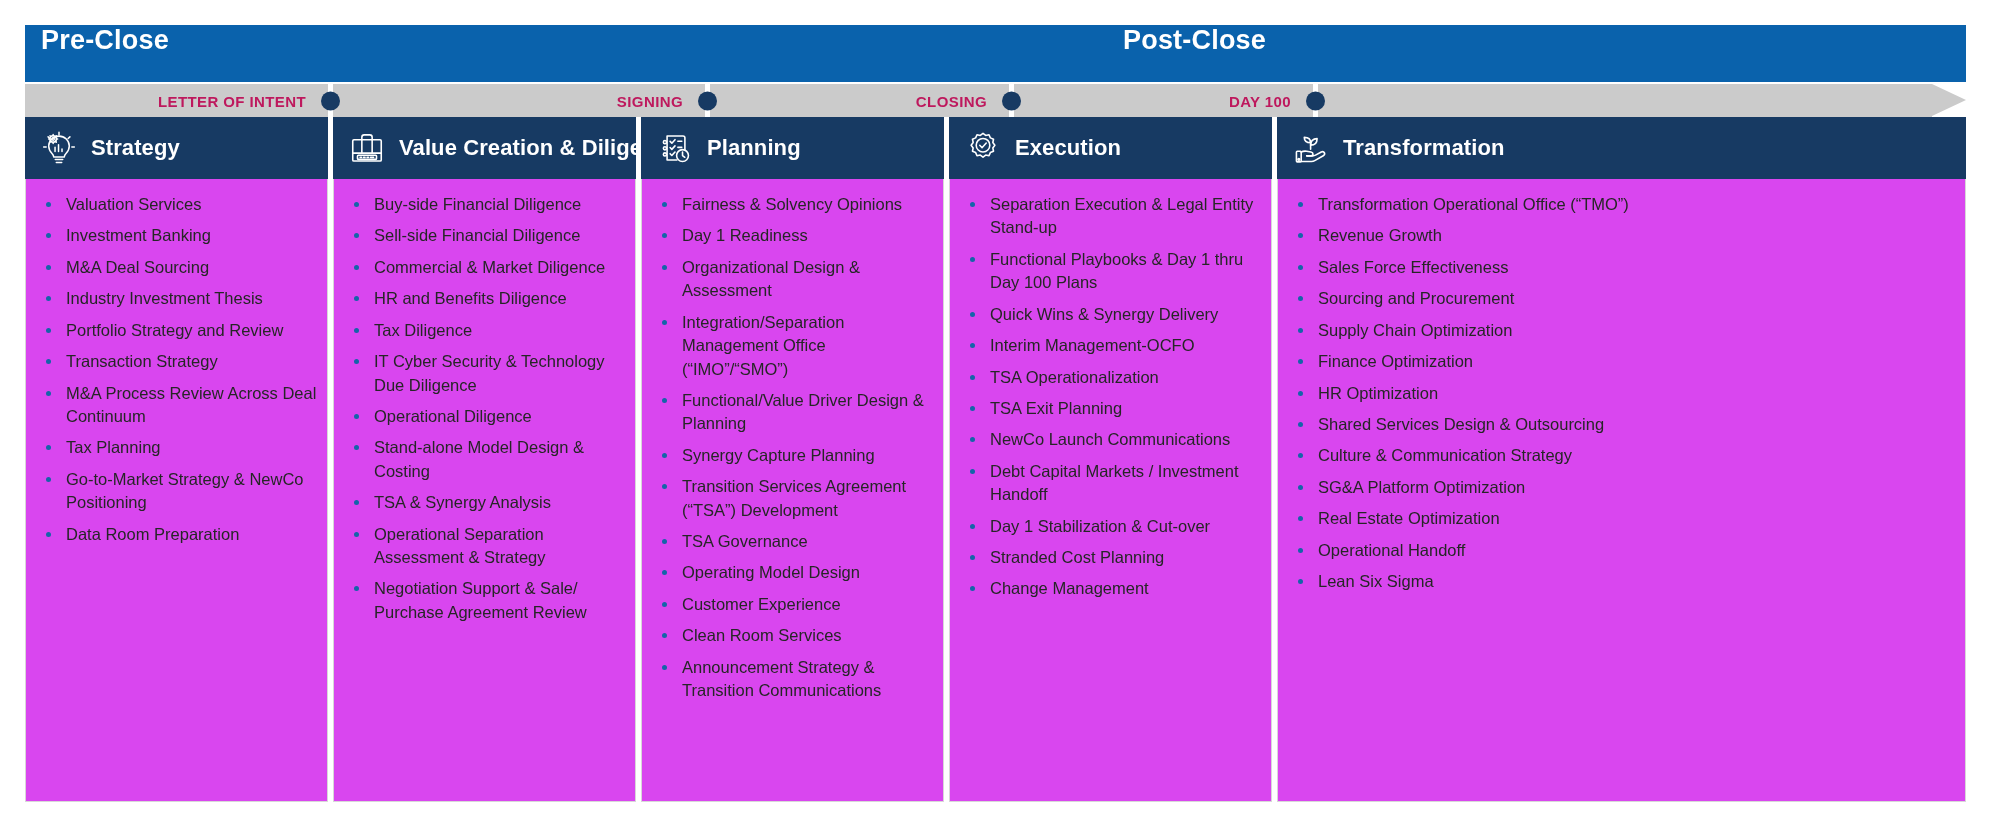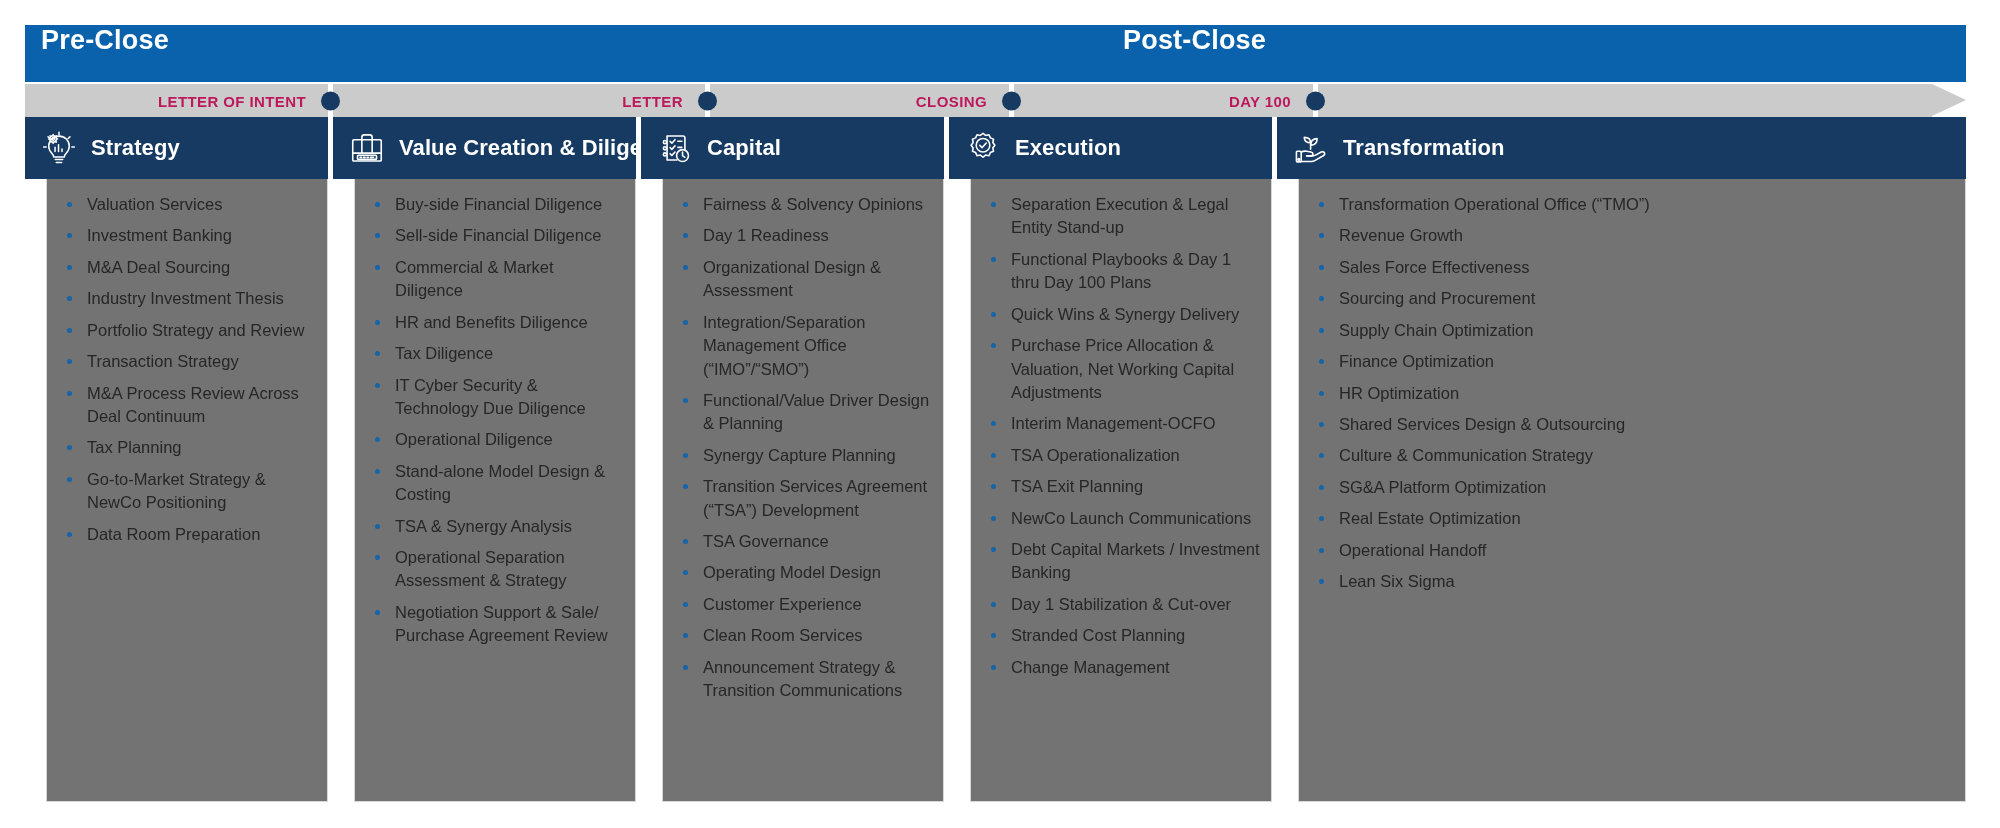--- a/index.html
+++ b/index.html
@@ -72,24 +72,24 @@
     flex:0 0 auto;
   }
   .col-head .hicon{
     width:40px;height:40px;flex:0 0 auto;margin-right:12px;
     display:flex;align-items:center;justify-content:center;
   }
   .col-head .htitle{
     font-size:22px;font-weight:bold;letter-spacing:.1px;white-space:nowrap;
   }
   .col-body{
-    flex:1 1 auto;background:#737373;
+    flex:1 1 auto;background:#d946ef;
     border-left:1px solid #d8d8d8;border-right:1px solid #d8d8d8;
     border-bottom:1px solid #d8d8d8;
-    padding:14px 10px 10px 10px;box-sizing:border-box;margin-left:21px;
+    padding:14px 10px 10px 10px;box-sizing:border-box;
   }
   ul.bullets{list-style:none;margin:0;padding:0;}
   ul.bullets li{
     position:relative;
     padding-left:30px;
     margin-bottom:8px;
     font-size:16.5px;line-height:1.42;color:#262626;
   }
   ul.bullets li:before{
     content:"";
@@ -115,21 +115,21 @@
     <div class="timeline-body"></div>
     <div class="timeline-arrow"></div>
 
     <div class="milestone" style="left:303px;">
       <span class="ms-label">LETTER OF INTENT</span>
       <span class="ms-divider"></span>
       <span class="ms-dot"></span>
     </div>
 
     <div class="milestone" style="left:680px;">
-      <span class="ms-label">LETTER</span>
+      <span class="ms-label">SIGNING</span>
       <span class="ms-divider"></span>
       <span class="ms-dot"></span>
     </div>
 
     <div class="milestone" style="left:984px;">
       <span class="ms-label">CLOSING</span>
       <span class="ms-divider"></span>
       <span class="ms-dot"></span>
     </div>
 
@@ -211,21 +211,21 @@
             <path d="M36.5 26.5V11.2c0-1.3-1.1-2.4-2.4-2.4H14v30.4h12.4"></path>
             <path d="M17.8 15.6l2.2 2.3 4-4.4M17.8 23.4l2.2 2.3 4-4.4M17.8 31.2l2.2 2.3 4-4.4"></path>
             <path d="M27.6 15.4h5M27.6 23.2h5"></path>
             <circle cx="33.5" cy="33.5" r="7.5"></circle>
             <path d="M33.5 29.2v4.3l2.9 2.2"></path>
             <circle cx="11.3" cy="16.6" r="2"></circle>
             <circle cx="11.3" cy="24.4" r="2"></circle>
             <circle cx="11.3" cy="32.2" r="2"></circle>
           </svg>
         </span>
-        <span class="htitle">Capital</span>
+        <span class="htitle">Planning</span>
       </div>
       <div class="col-body">
         <ul class="bullets">
             <li>Fairness &amp; Solvency Opinions</li>
             <li>Day 1 Readiness</li>
             <li>Organizational Design &amp; Assessment</li>
             <li>Integration/Separation Management Office (“IMO”/“SMO”)</li>
             <li>Functional/Value Driver Design &amp; Planning</li>
             <li>Synergy Capture Planning</li>
             <li>Transition Services Agreement (“TSA”) Development</li>
@@ -247,26 +247,25 @@
             <path d="M19.9 20.6l2.9 3 5.3-5.9"></path>
           </svg>
         </span>
         <span class="htitle">Execution</span>
       </div>
       <div class="col-body">
         <ul class="bullets">
             <li>Separation Execution &amp; Legal Entity Stand-up</li>
             <li>Functional Playbooks &amp; Day 1 thru Day 100 Plans</li>
             <li>Quick Wins &amp; Synergy Delivery</li>
-            <li>Purchase Price Allocation &amp; Valuation, Net Working Capital Adjustments</li>
             <li>Interim Management-OCFO</li>
             <li>TSA Operationalization</li>
             <li>TSA Exit Planning</li>
             <li>NewCo Launch Communications</li>
-            <li>Debt Capital Markets / Investment Banking</li>
+            <li>Debt Capital Markets / Investment Handoff</li>
             <li>Day 1 Stabilization &amp; Cut-over</li>
             <li>Stranded Cost Planning</li>
             <li>Change Management</li>
           </ul>
       </div>
     </div>
 
     <div class="col" style="flex:1 1 auto;justify-content:flex-end;">
       <div class="col-head">
         <span class="hicon">

